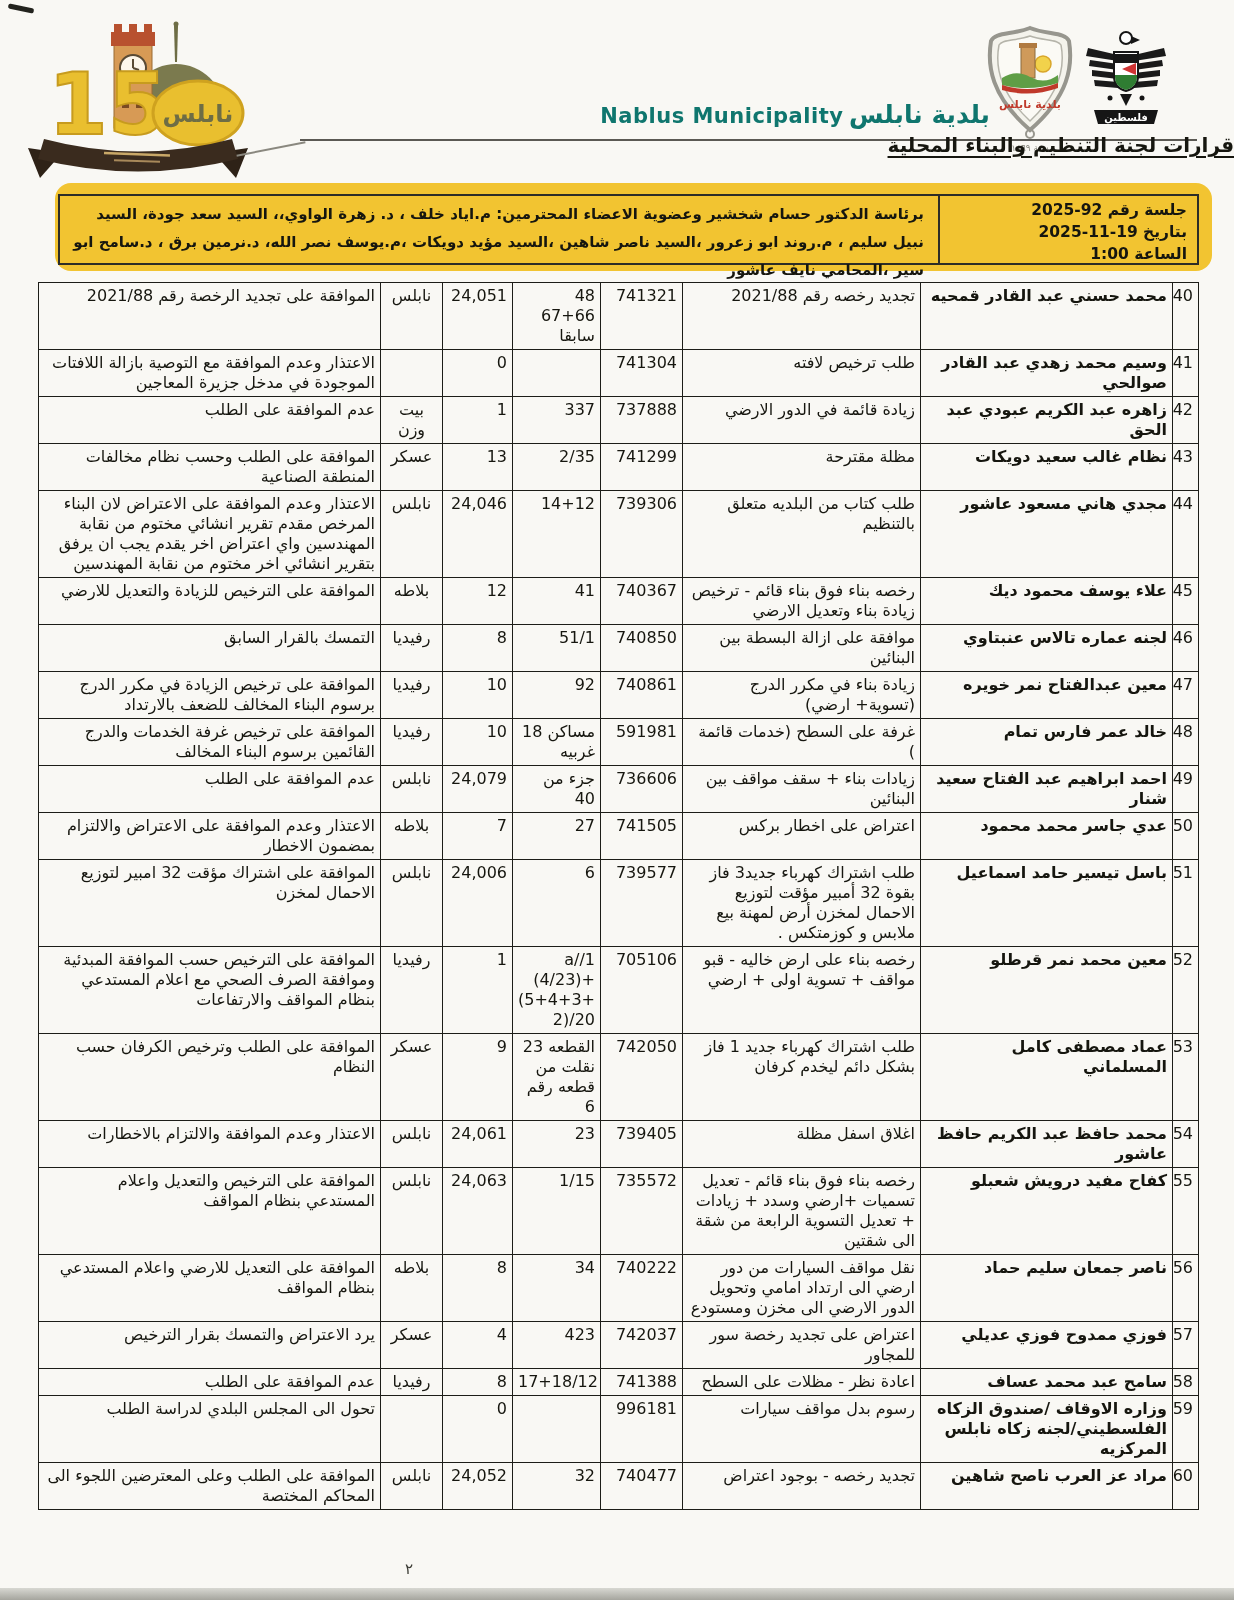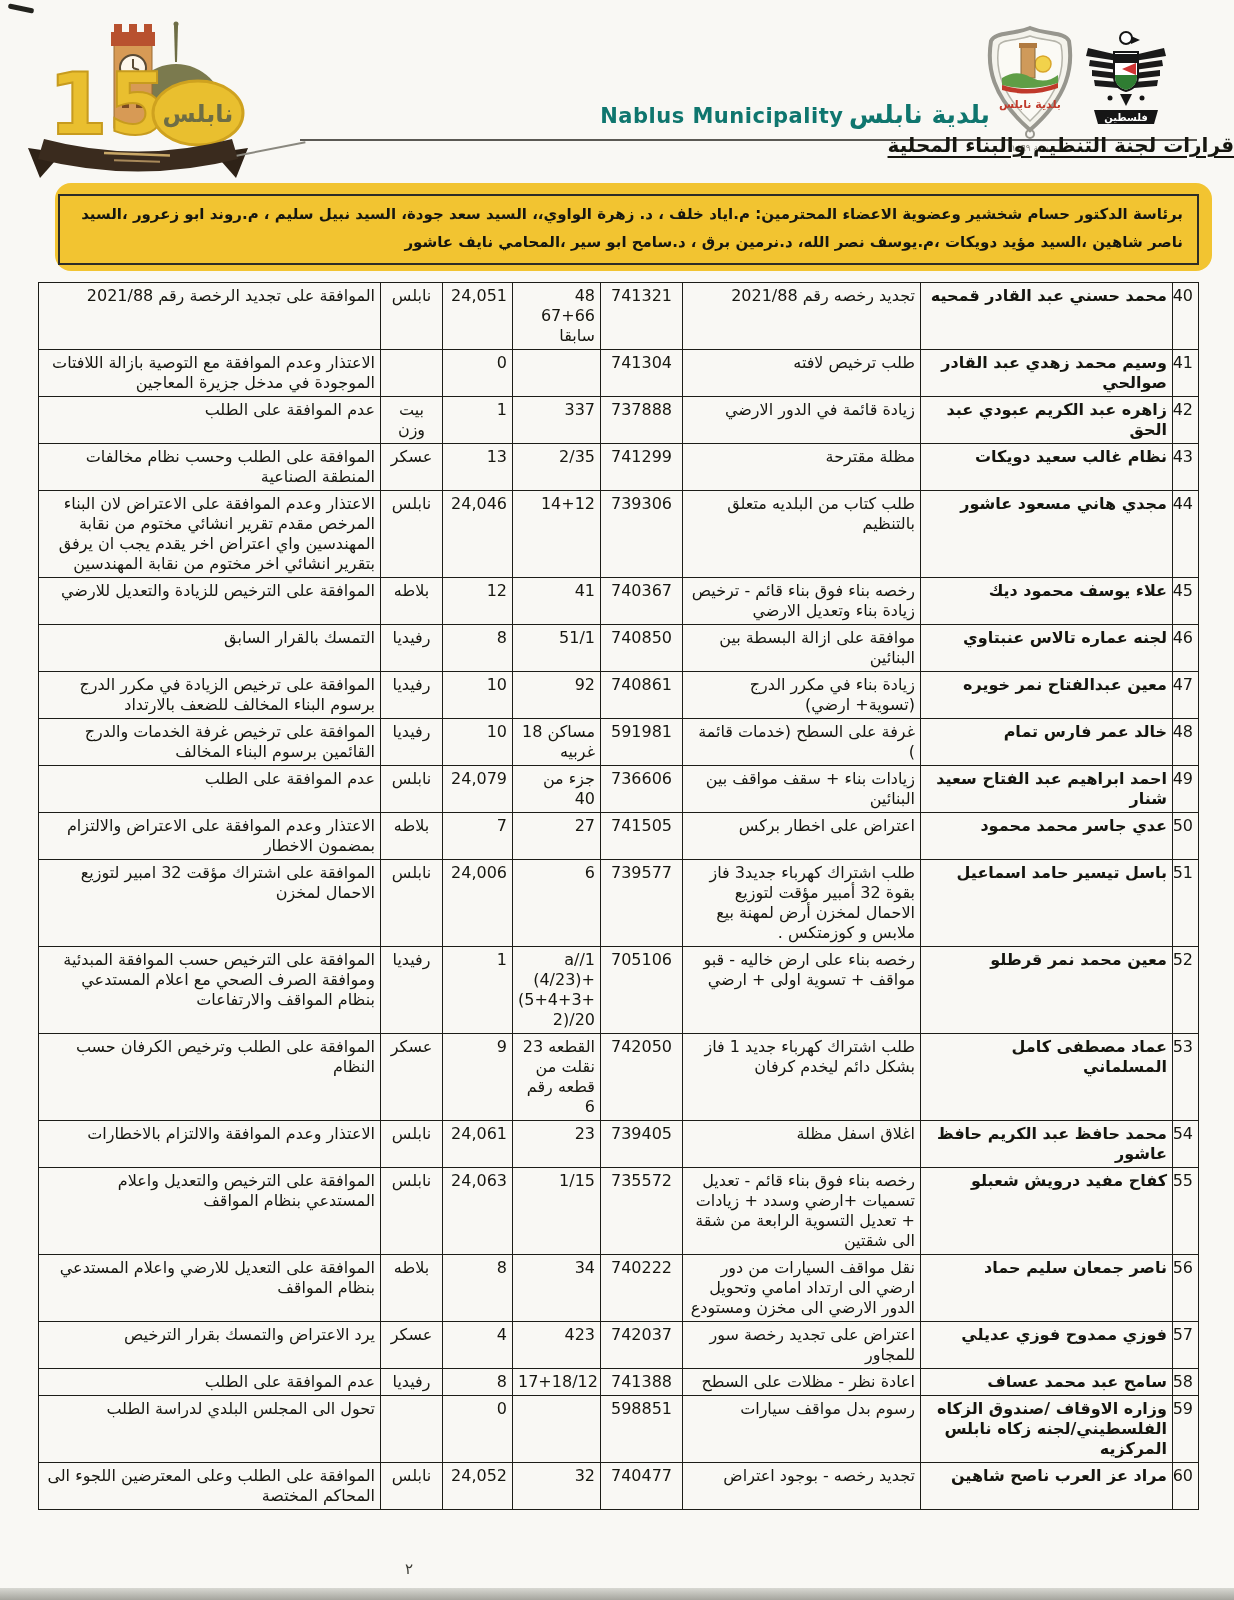--- a/index.html
+++ b/index.html
@@ -24,21 +24,21 @@
   .session-cell{flex:0 0 243px;border-left:2px solid #2d2d27;padding:3px 10px 0 4px;direction:rtl;
                 font-weight:bold;font-size:15.5px;line-height:1.42;}
   .attendees-cell{flex:1;padding:5px 14px 16px 10px;direction:rtl;font-weight:bold;font-size:15px;line-height:1.85;text-align:right;}
   
   table.decisions{position:absolute;left:38px;top:282px;width:1160px;border-collapse:collapse;table-layout:fixed;
                   direction:rtl;}
   table.decisions td{border:1.5px solid #1d1d18;vertical-align:top;padding:3px 5px;font-size:16px;line-height:1.25;
                      overflow:hidden;}
   td.c-num{text-align:center;padding:3px 1px;}
   td.c-name{font-weight:bold;}
-  td.c-file{text-align:center;}
+  td.c-file{text-align:right;}
   td.c-plot{text-align:right;}
   td.c-plot .plot{unicode-bidi:plaintext;white-space:pre-line;}
   td.c-block{text-align:right;}
   td.c-area{text-align:center;font-size:14.5px;}
   td.c-dec{font-weight:normal;}
   
   .page-num{position:absolute;left:405px;top:1560px;font-size:15px;color:#3a3a33;}
   .bottom-edge{position:absolute;left:0;right:0;bottom:0;height:12px;background:linear-gradient(#d8d8d2,#a5a59e);}
 </style>
 </head>
@@ -113,20 +113,25 @@
   </div>
   <div class="rule-main"></div>
   <div class="rule-tail"></div>
 
   <div class="doc-title">
     <span>قرارات لجنة التنظيم والبناء المحلية</span>
   </div>
 
   <div class="hl-band"></div>
   <div class="session-box">
+    <div class="session-cell">
+      <div>جلسة رقم 92-2025</div>
+      <div>بتاريخ 19-11-2025</div>
+      <div>الساعة 1:00</div>
+    </div>
     <div class="attendees-cell">برئاسة الدكتور حسام شخشير وعضوية الاعضاء المحترمين: م.اياد خلف ، د. زهرة الواوي،، السيد سعد جودة، السيد نبيل سليم ، م.روند ابو زعرور ،السيد ناصر شاهين ،السيد مؤيد دويكات ،م.يوسف نصر الله، د.نرمين برق ، د.سامح ابو سير ،المحامي نايف عاشور</div>
   </div>
 
   <table class="decisions" dir="rtl">
     <colgroup>
       <col style="width:26px">
         <col style="width:252px">
         <col style="width:238px">
         <col style="width:82px">
       <col style="width:88px">
@@ -367,21 +372,21 @@
             <div class="plot">17+18/12</div>
           </td>
         <td class="c-block">8</td>
         <td class="c-area">رفيديا</td>
         <td class="c-dec">عدم الموافقة على الطلب</td>
       </tr>
       <tr>
         <td class="c-num">59</td>
         <td class="c-name">وزاره الاوقاف /صندوق الزكاه الفلسطيني/لجنه زكاه نابلس المركزيه</td>
         <td class="c-req">رسوم بدل مواقف سيارات</td>
-        <td class="c-file">598851</td>
+        <td class="c-file">996181</td>
         <td class="c-plot">
             <div class="plot"></div>
           </td>
         <td class="c-block">0</td>
         <td class="c-area"></td>
         <td class="c-dec">تحول الى المجلس البلدي لدراسة الطلب</td>
       </tr>
       <tr>
         <td class="c-num">60</td>
         <td class="c-name">مراد عز العرب ناصح شاهين</td>

